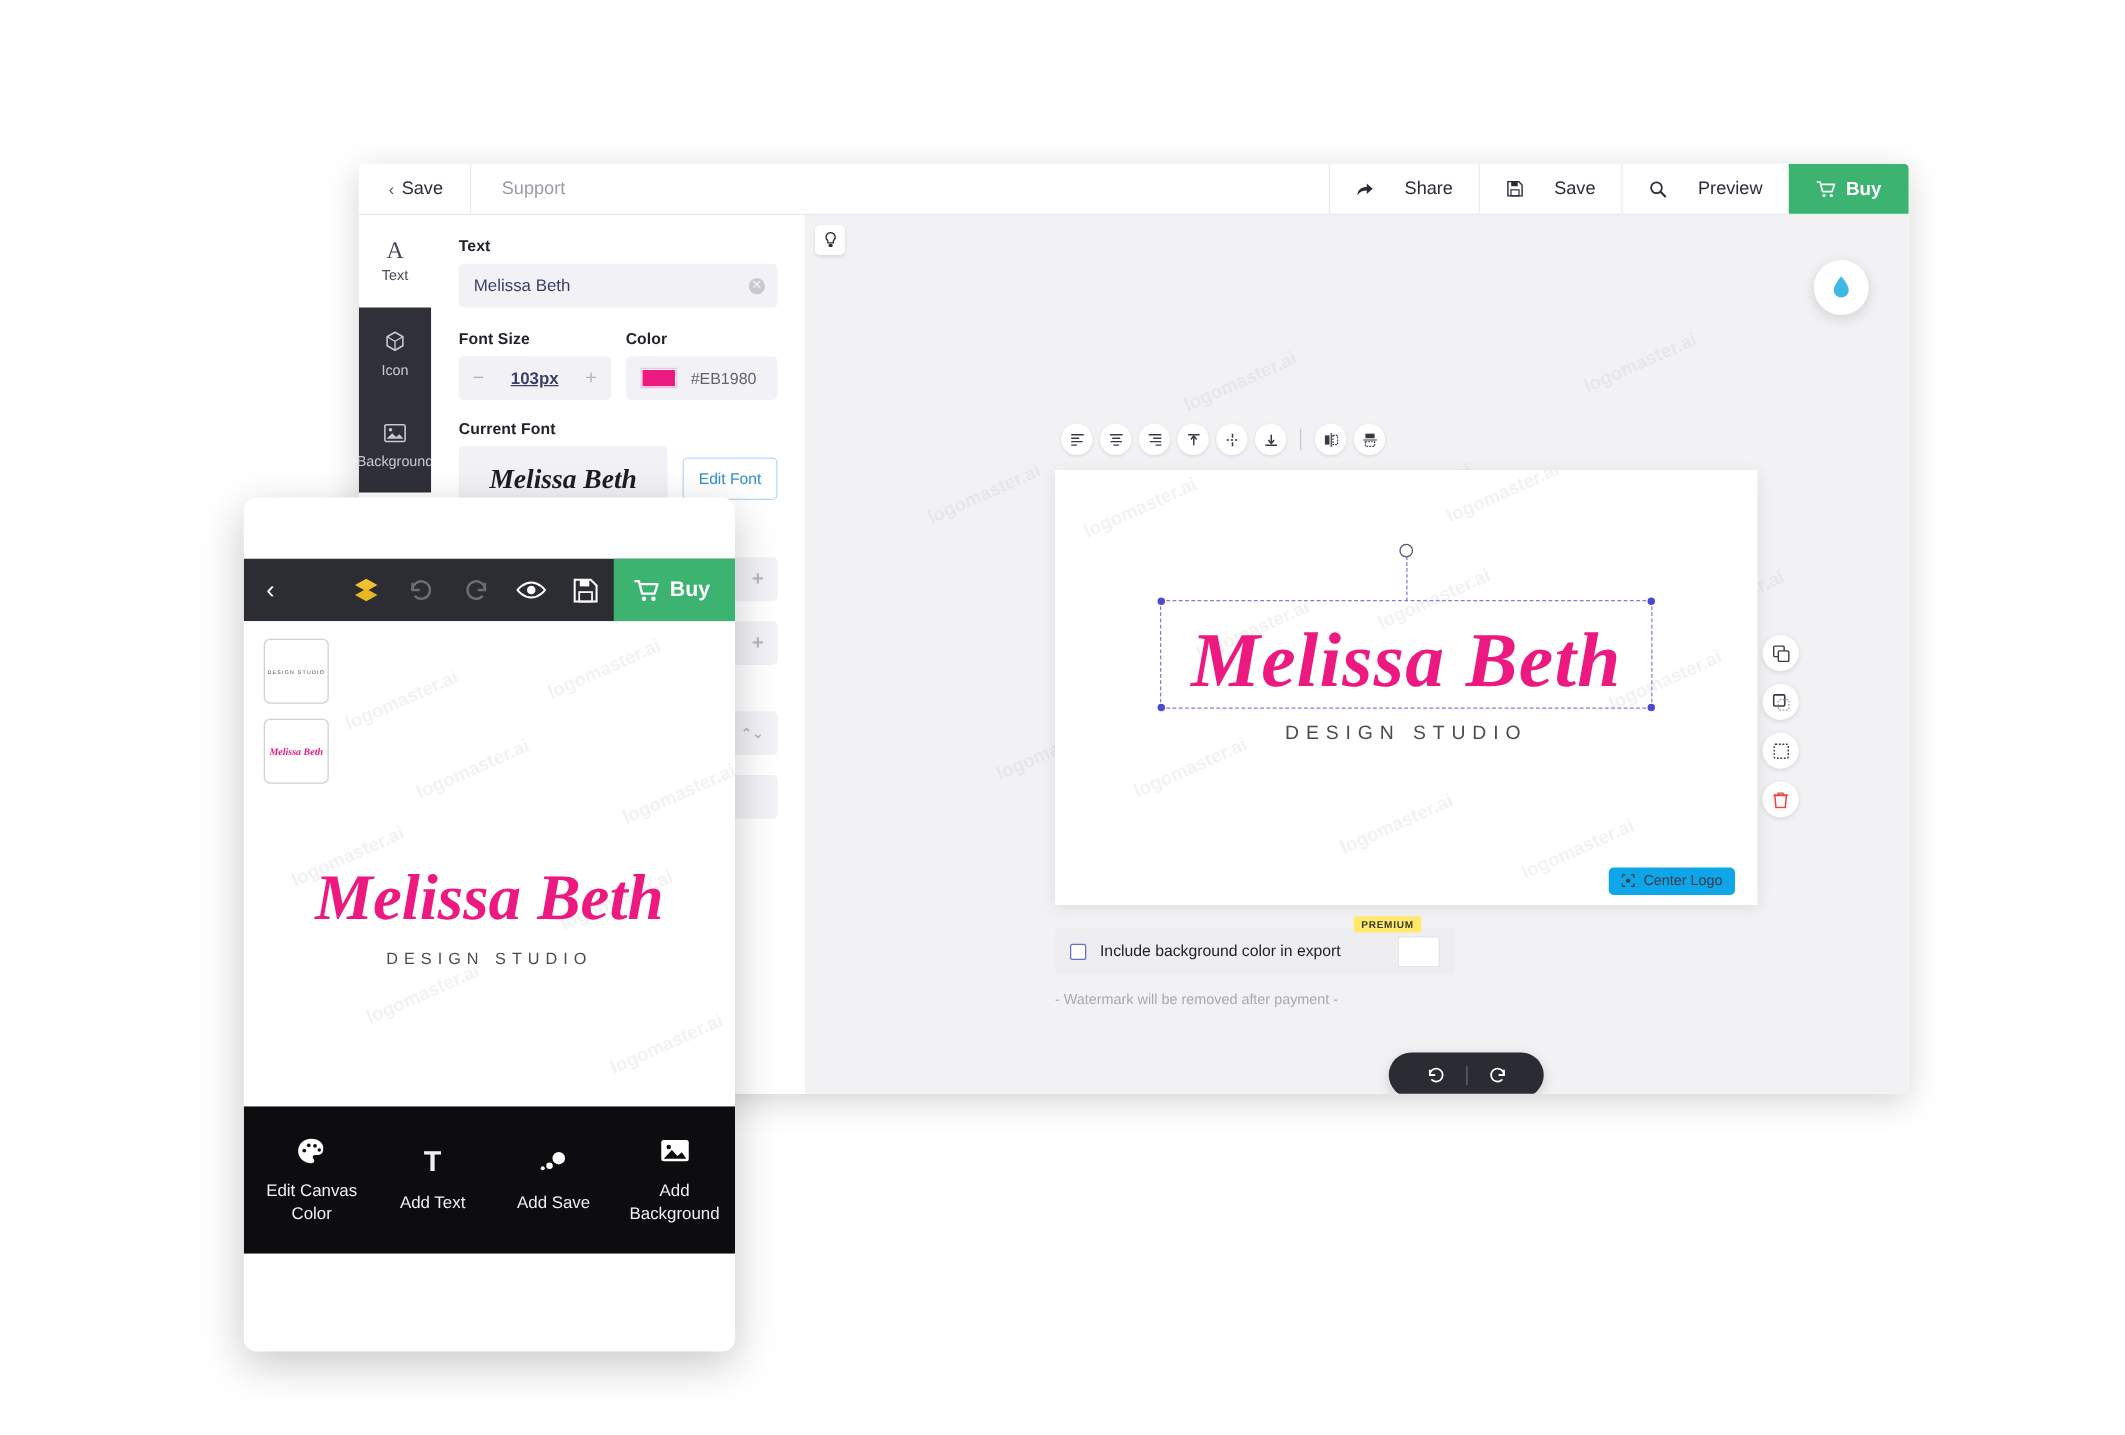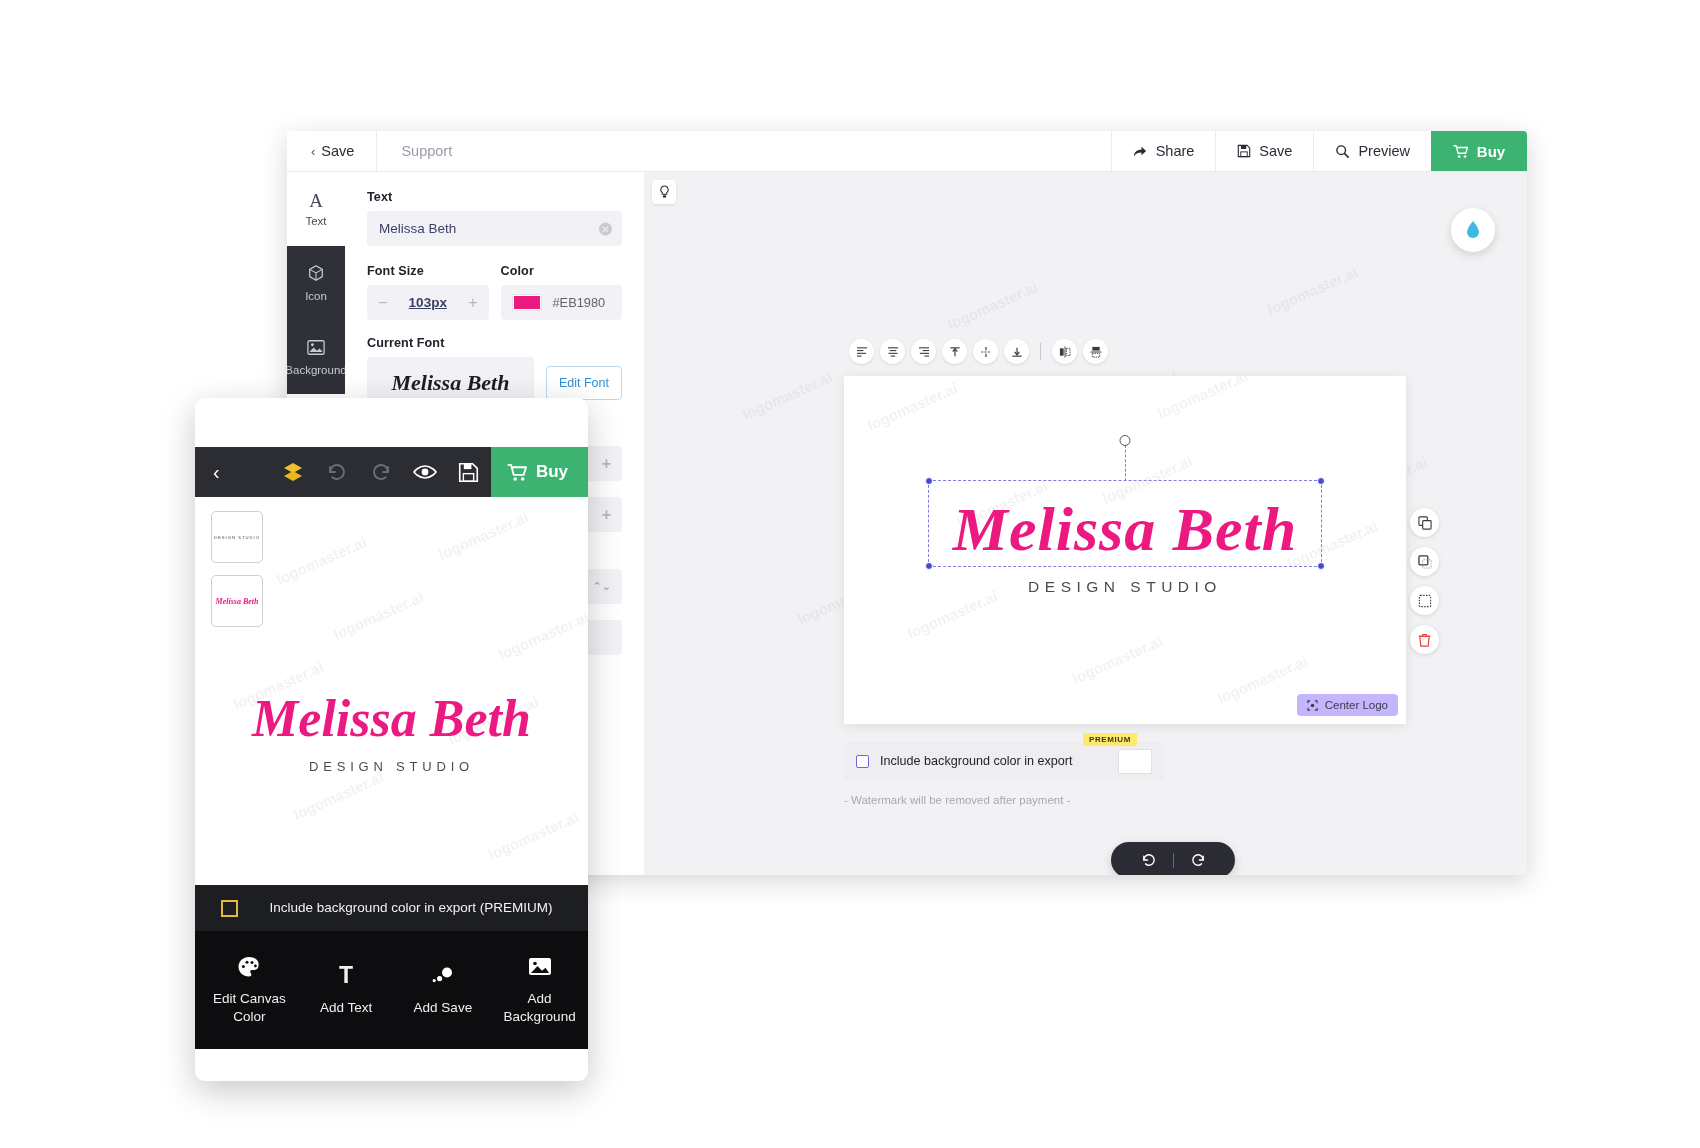--- a/index.html
+++ b/index.html
@@ -32,21 +32,21 @@
     padding: 0 22px 0 24px; font-size: 14.5px; color:#2b2b38; font-weight:500;
     border-right: 1px solid #ececf2; cursor:pointer;
   }
   .tb-back .chev { font-size: 13px; color:#55555f; }
   .tb-support {
     display:flex; align-items:center; padding: 0 24px;
     font-size: 14.5px; color:#9a9aa8; cursor:pointer;
   }
   .tb-spacer { flex: 1; }
   .tb-btn {
-    display:flex; align-items:center; gap:8px;
+    display:flex; align-items:center; gap:24px;
     padding: 0 21px; font-size: 14.5px; color:#2b2b38;
     border-left: 1px solid #ececf2; cursor:pointer;
   }
   .tb-buy {
     display:flex; align-items:center; justify-content:center; gap:8px;
     width: 96px; background: #3cb371; color:#fff;
     font-size: 15px; font-weight: 600; cursor:pointer;
   }
   .ico { display:inline-block; line-height:0; }
   .ico svg { display:block; }
@@ -163,23 +163,23 @@
   .rot-stem {
     position:absolute; left:50%; top:-36px; width:1px; height:36px;
     border-left: 1px dashed #7d7de0;
   }
   .rot-knob {
     position:absolute; left:50%; top:-46px; transform:translateX(-50%);
     width: 11px; height: 11px; border-radius:50%;
     border:1.5px solid #55555f; background:#fff;
   }
   .center-logo-btn {
-    position:absolute; right: 8px; bottom: 8px;
-    background:#c4b5fd; border-radius:4px; padding: 5px 10px;
-    display:flex; align-items:flex-end; gap:7px;
+    position:absolute; right: 18px; bottom: 8px;
+    background:#0ea5e9; border-radius:4px; padding: 5px 10px;
+    display:flex; align-items:flex-start; gap:7px;
     font-size: 11.5px; color:#3c3c46; cursor:pointer;
   }
   .side-tools {
     position:absolute; right: 88px; top: 336px;
     display:flex; flex-direction:column; gap: 10px;
   }
   .side-btn {
     width: 29px; height: 29px; border-radius:50%; background:#fff;
     box-shadow:0 1px 4px rgba(0,0,0,.13);
     display:flex; align-items:center; justify-content:center; cursor:pointer;
@@ -670,24 +670,20 @@
           <span class="t2">Melissa Beth</span>
         </div>
       </div>
 
       <div class="m-logo">
         <div class="m-logo-main">Melissa Beth</div>
         <div class="m-logo-sub">DESIGN STUDIO</div>
       </div>
     </div>
 
-    <div class="m-export">
-      <span class="m-chk"></span>
-      <span class="m-export-txt">Include background color in export (PREMIUM)</span>
-    </div>
 
     <div class="m-actions">
       <div class="m-action">
         <span class="gl">
           <svg width="24" height="22" viewBox="0 0 24 22">
               <path d="M12 1C6 1 1.5 5.3 1.5 10.8S6 20.5 12 20.5c1.6 0 2.4-1 2.4-2 0-1.3-1.2-1.6-1.2-2.8 0-1 .9-1.7 2-1.7h1.8c3 0 4.5-1.8 4.5-4.4C22.5 4.8 18 1 12 1z" fill="#fff"></path>
               <circle cx="6.4" cy="10.4" r="1.5" fill="#0d0d0f"></circle>
               <circle cx="10" cy="6.2" r="1.5" fill="#0d0d0f"></circle>
               <circle cx="15" cy="6.6" r="1.5" fill="#0d0d0f"></circle>
               <circle cx="18.4" cy="10" r="1.4" fill="#0d0d0f"></circle>

